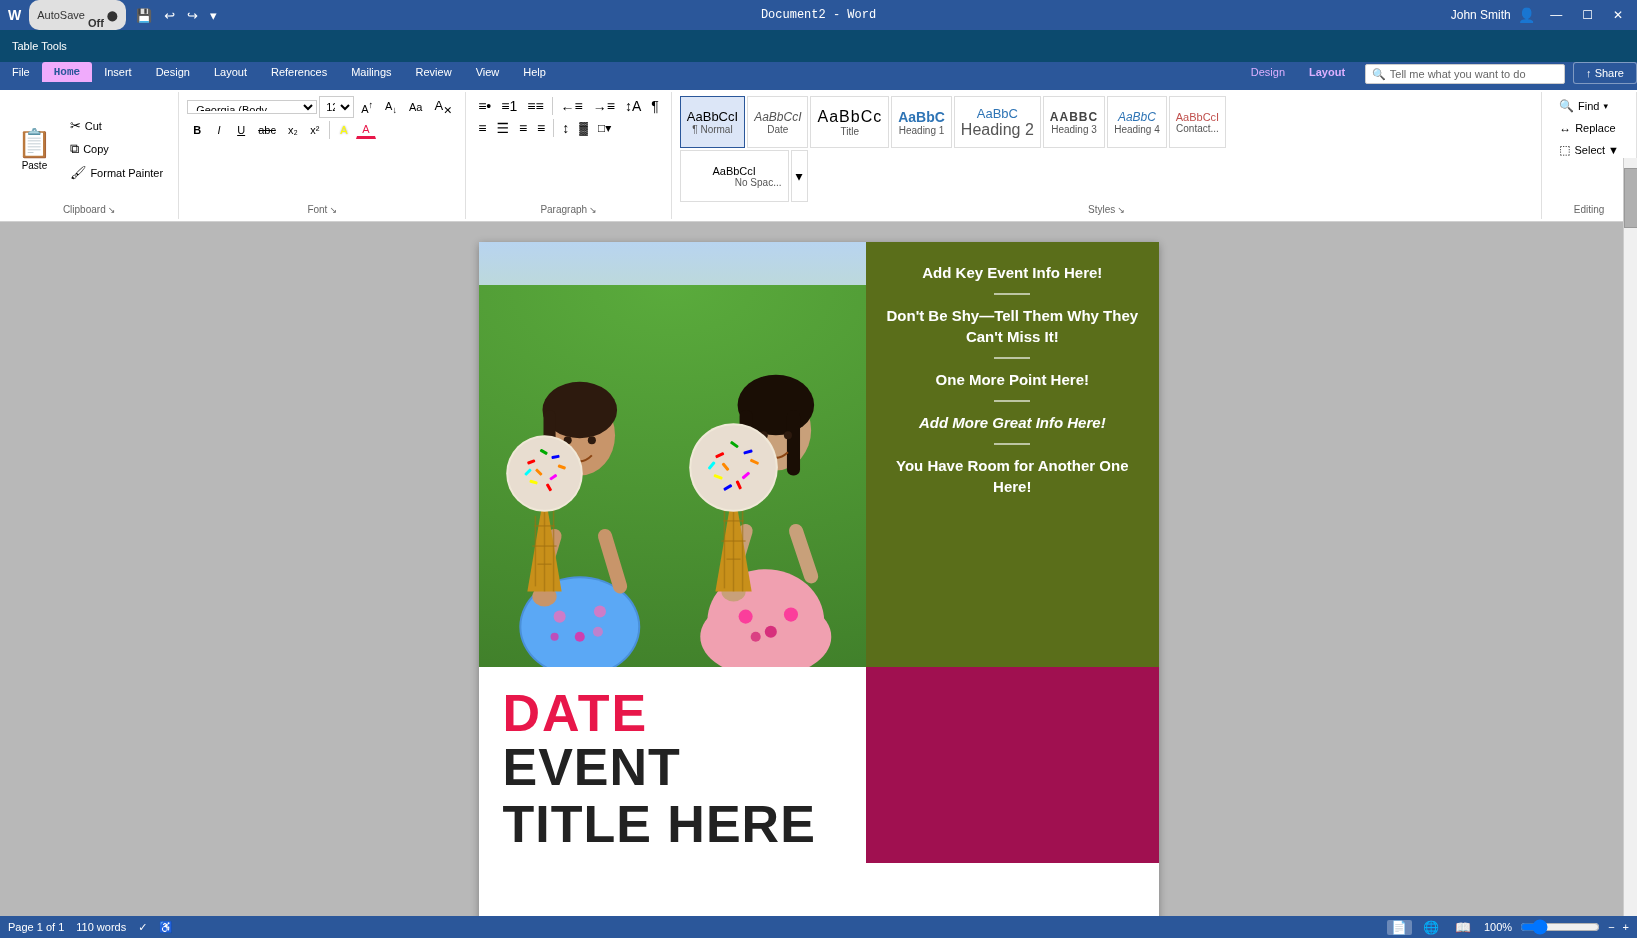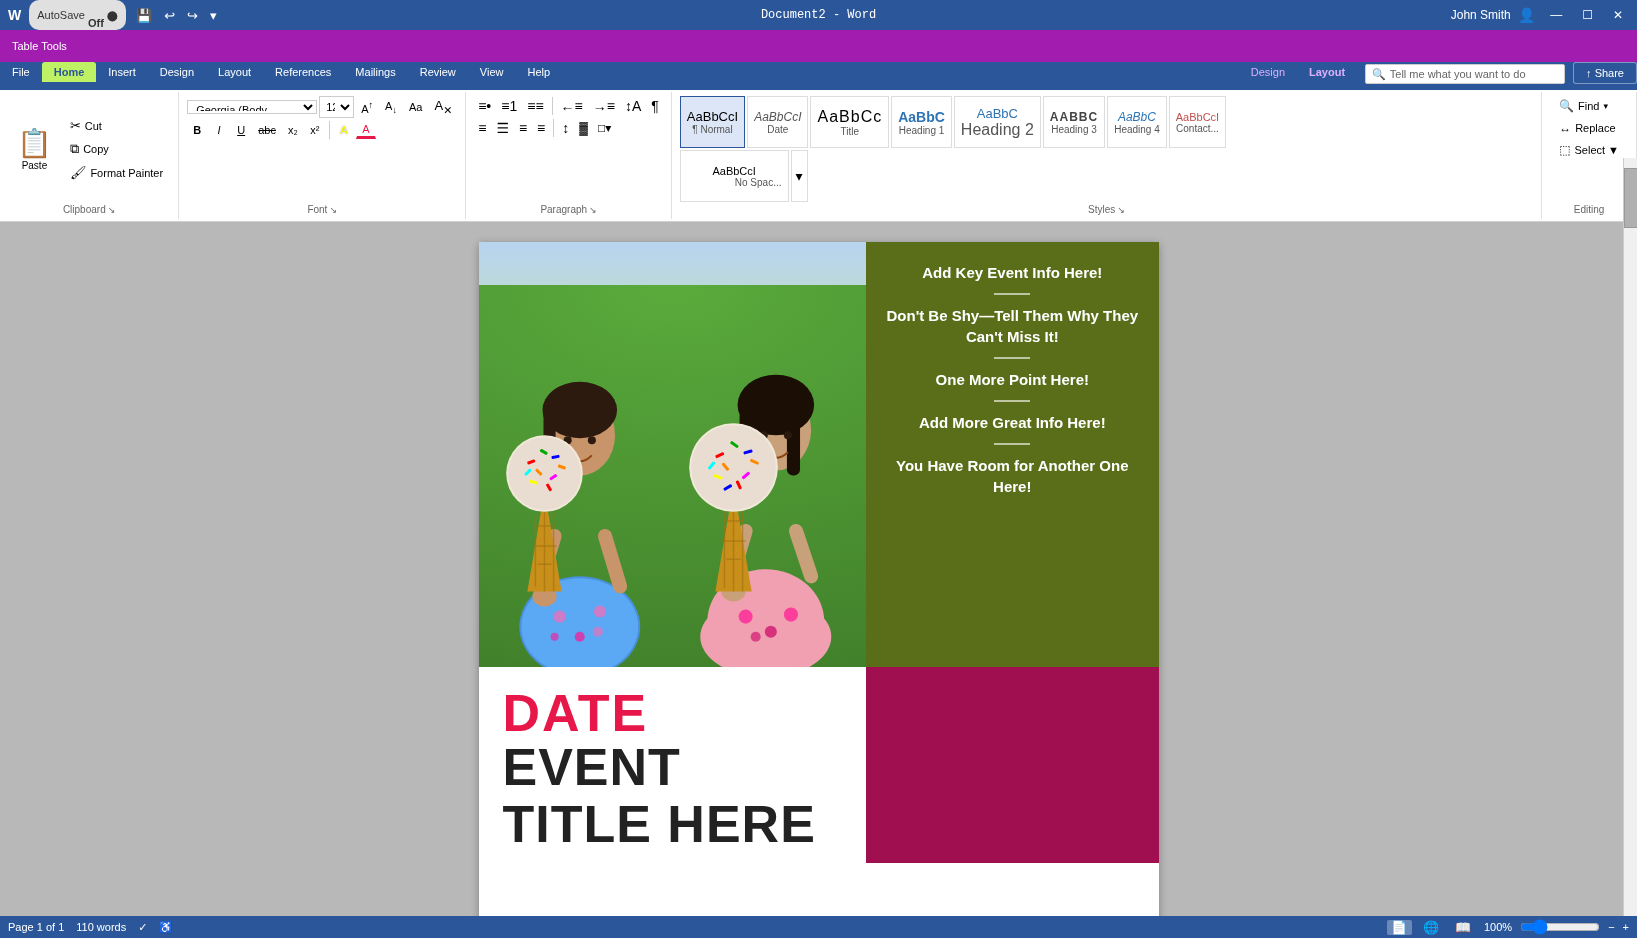--- a/index.html
+++ b/index.html
@@ -29,21 +29,21 @@
       padding-left: 0;
       height: 28px;
     }
     .ribbon-tab {
       color: white;
       font-size: 11px;
       padding: 4px 12px;
       cursor: pointer;
       border-radius: 3px 3px 0 0;
     }
-    .ribbon-tab.active { background: #bef264; color: #2b579a; font-weight: 600; }
+    .ribbon-tab.active { background: #f0abfc; color: #2b579a; font-weight: 600; font-family: Liberation Mono, monospace; }
 
     
     #ribbon {
       background: white;
       border-bottom: 1px solid #d0d0d0;
       display: flex;
       align-items: stretch;
       padding: 2px 0;
       min-height: 90px;
     }
@@ -263,21 +263,21 @@
     .status-right { display: flex; gap: 8px; align-items: center; }
     .status-btn { background: none; border: none; color: white; cursor: pointer; font-size: 11px; }
     .status-view-btn {
       background: none; border: none; color: white; cursor: pointer;
       font-size: 13px; padding: 0 4px;
     }
     .status-view-btn.active { background: rgba(255,255,255,0.3); border-radius: 2px; }
 
     
     #table-tools-bar {
-      background: #a21caf;
+      background: #0c4a6e;
       color: white;
       font-size: 11px;
       padding: 16px 12px;
       display: flex;
       align-items: center;
       gap: 0;
       height: 20px;
     }
 
     
@@ -671,21 +671,21 @@
           <div style="margin:8px 0 4px;">
             <p class="info-panel-text">Don't Be Shy—Tell Them Why They Can't Miss It!</p>
           </div>
           <div class="info-panel-divider"></div>
 
           <div style="margin:8px 0 4px;">
             <p class="info-panel-text">One More Point Here!</p>
           </div>
           <div class="info-panel-divider"></div>
 
-          <div style="margin:3px 0 4px;">
+          <div style="margin:3px 0 4px;font-style:italic;">
             <p class="info-panel-text">Add More Great Info Here!</p>
           </div>
           <div class="info-panel-divider"></div>
 
           <div style="margin:8px 0 4px;">
             <p class="info-panel-text">You Have Room for Another One Here!</p>
           </div>
         </td>
       </tr>
 

